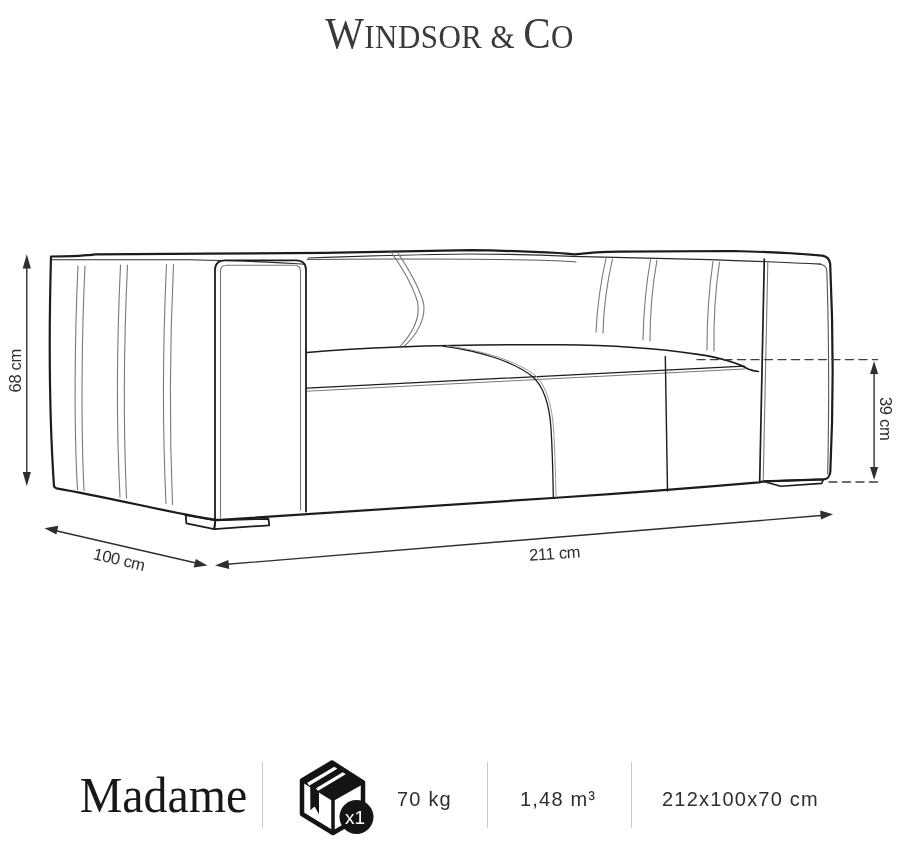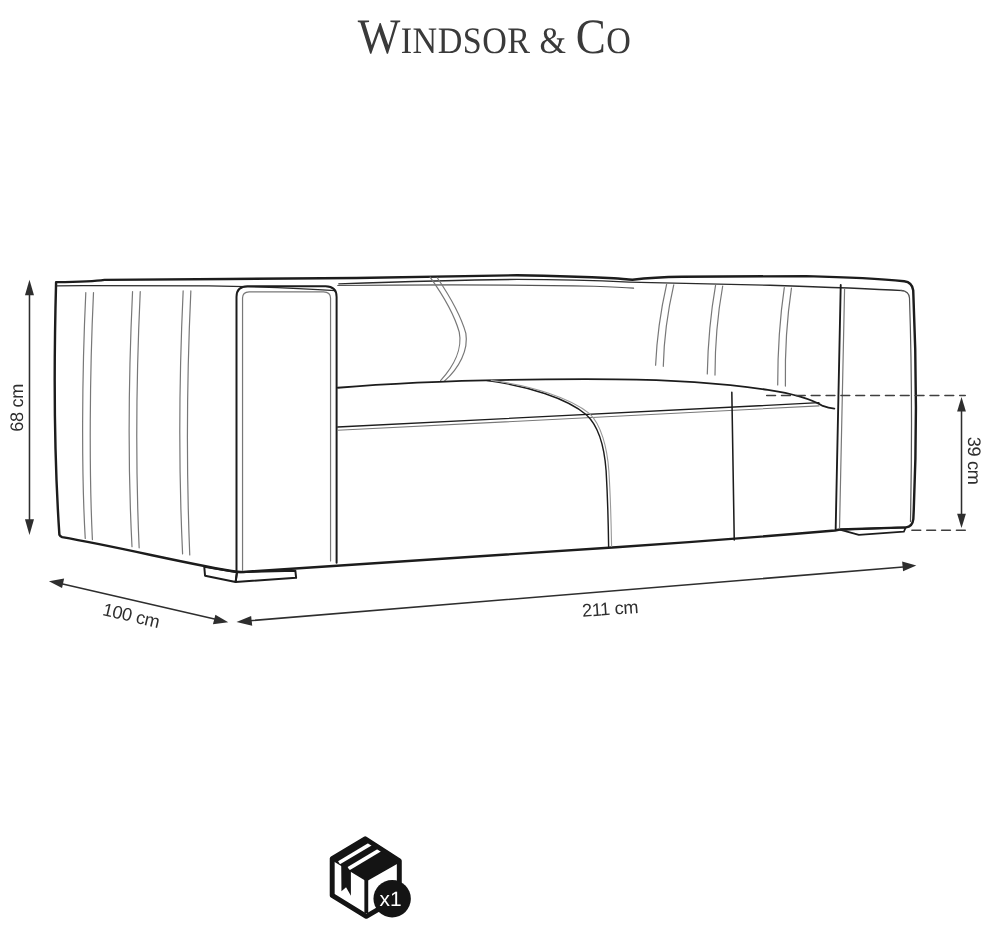--- a/index.html
+++ b/index.html
@@ -102,20 +102,29 @@
       <path d="M697,359.6 L877.5,359.6" stroke="#3f3f3f" stroke-width="1.4" stroke-dasharray="8,5.5"></path>
       <path d="M829,482 L877.5,482" stroke="#3f3f3f" stroke-width="1.4" stroke-dasharray="8,5.5"></path>
 
       <text class="dimtext" text-anchor="middle" x="0" y="0" transform="translate(21,370.7) rotate(-90)">68 cm</text>
       <text class="dimtext" text-anchor="middle" x="0" y="0" transform="translate(118,565) rotate(13.3)">100 cm</text>
       <text class="dimtext" text-anchor="middle" x="0" y="0" transform="translate(555,559) rotate(-4)">211 cm</text>
       <text class="dimtext" text-anchor="middle" x="0" y="0" transform="translate(880,418.7) rotate(90)">39 cm</text>
     </g>
   </svg>
 
+  <div id="bottom">
+    <div class="divider" style="left:262px;"></div>
+    <div class="divider" style="left:487px;"></div>
+    <div class="divider" style="left:631px;"></div>
+    <div id="madame">Madame</div>
+    <div class="info" style="left:397px;">70 kg</div>
+    <div class="info" style="left:520px;">1,48 m³</div>
+    <div class="info" style="left:662px;">212x100x70 cm</div>
+  </div>
 
   <svg id="boxicon" width="100" height="100" viewBox="295 752 100 100" style="left:296px;top:753.5px;width:100px;height:100px;">
     <path d="M331,760.5 L362,780.5 L332,797.5 L301,778.5 Z" fill="#141414" stroke="#141414" stroke-width="3" stroke-linejoin="round"></path>
     <path d="M307.2,782.3 L337.1,764.4" stroke="#ffffff" stroke-width="3.4" fill="none" stroke-linecap="butt"></path>
     <path d="M315.9,787.6 L345.5,769.9" stroke="#ffffff" stroke-width="3.4" fill="none" stroke-linecap="butt"></path>
     <path d="M331,760.5 L362,780.5 L362,813.5 L332,831 L301,812 L301,778.5 Z" fill="none" stroke="#141414" stroke-width="4.5" stroke-linejoin="round"></path>
     <path d="M332,797.5 L332,828" stroke="#141414" stroke-width="3.5" fill="none"></path>
     <path d="M309.2,784.3 L318,789.4 L318,812.3 L313.6,804.5 L309.4,808.3 Z" fill="#141414" stroke="none"></path>
     <circle cx="355.5" cy="815" r="17" fill="#141414"></circle>
     <text x="354" y="821.5" text-anchor="middle" font-family="Liberation Sans,sans-serif" font-size="19" fill="#ffffff">x1</text>

